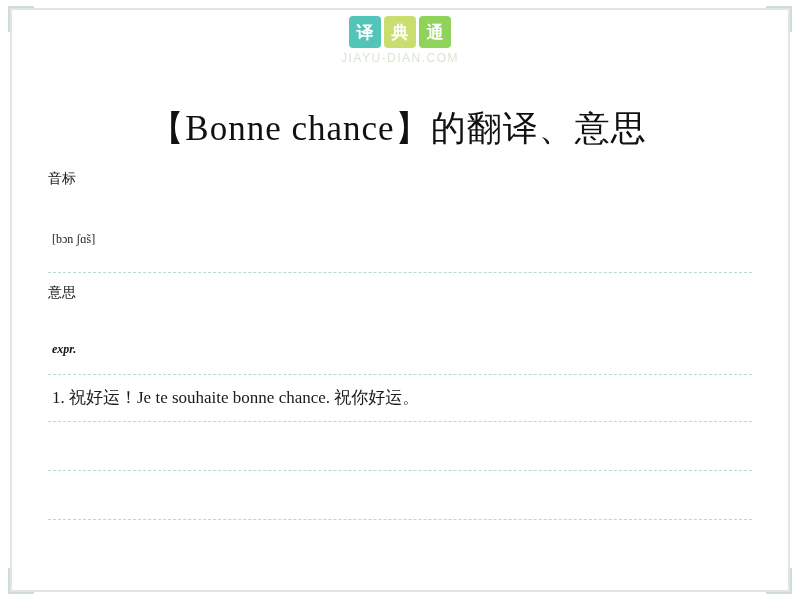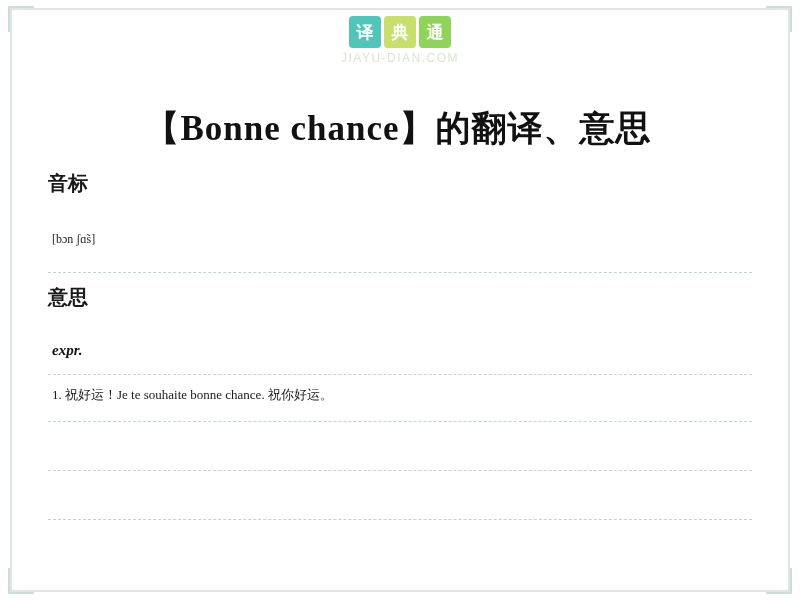--- a/index.html
+++ b/index.html
@@ -86,36 +86,36 @@
 
   
   .title {
     position: absolute;
     left: 0;
     right: 4px;
     top: 82px;
     text-align: center;
     font-family: "Liberation Serif", serif;
     font-size: 35px;
-    font-weight: bold;
+    font-weight: normal;
     color: #111111;
     letter-spacing: 1px;
     white-space: nowrap;
   }
 
   .section {
     position: absolute;
     left: 48px;
     right: 48px;
   }
 
   .section-title {
     font-family: "Liberation Sans", sans-serif;
-    font-weight: bold;
-    font-size: 20px;
+    font-weight: normal;
+    font-size: 14px;
     color: #1a1a1a;
   }
 
   .phonetic {
     font-family: "Liberation Serif", serif;
     font-size: 12px;
     color: #222222;
     padding-left: 4px;
   }
 
@@ -123,28 +123,28 @@
     border: 0;
     border-top: 1px dashed #bcd6d2;
     margin: 0;
     height: 0;
   }
 
   .pos {
     font-family: "Liberation Serif", serif;
     font-style: italic;
     font-weight: bold;
-    font-size: 15px;
+    font-size: 12px;
     color: #111111;
     padding-left: 4px;
   }
 
   .entry {
     font-family: "Liberation Serif", serif;
-    font-size: 13px;
+    font-size: 17px;
     color: #1a1a1a;
     padding-left: 4px;
     line-height: 1.5;
   }
 </style>
 </head>
 <body>
 
 <div class="page-border"></div>
 <div class="corner tl"></div>

